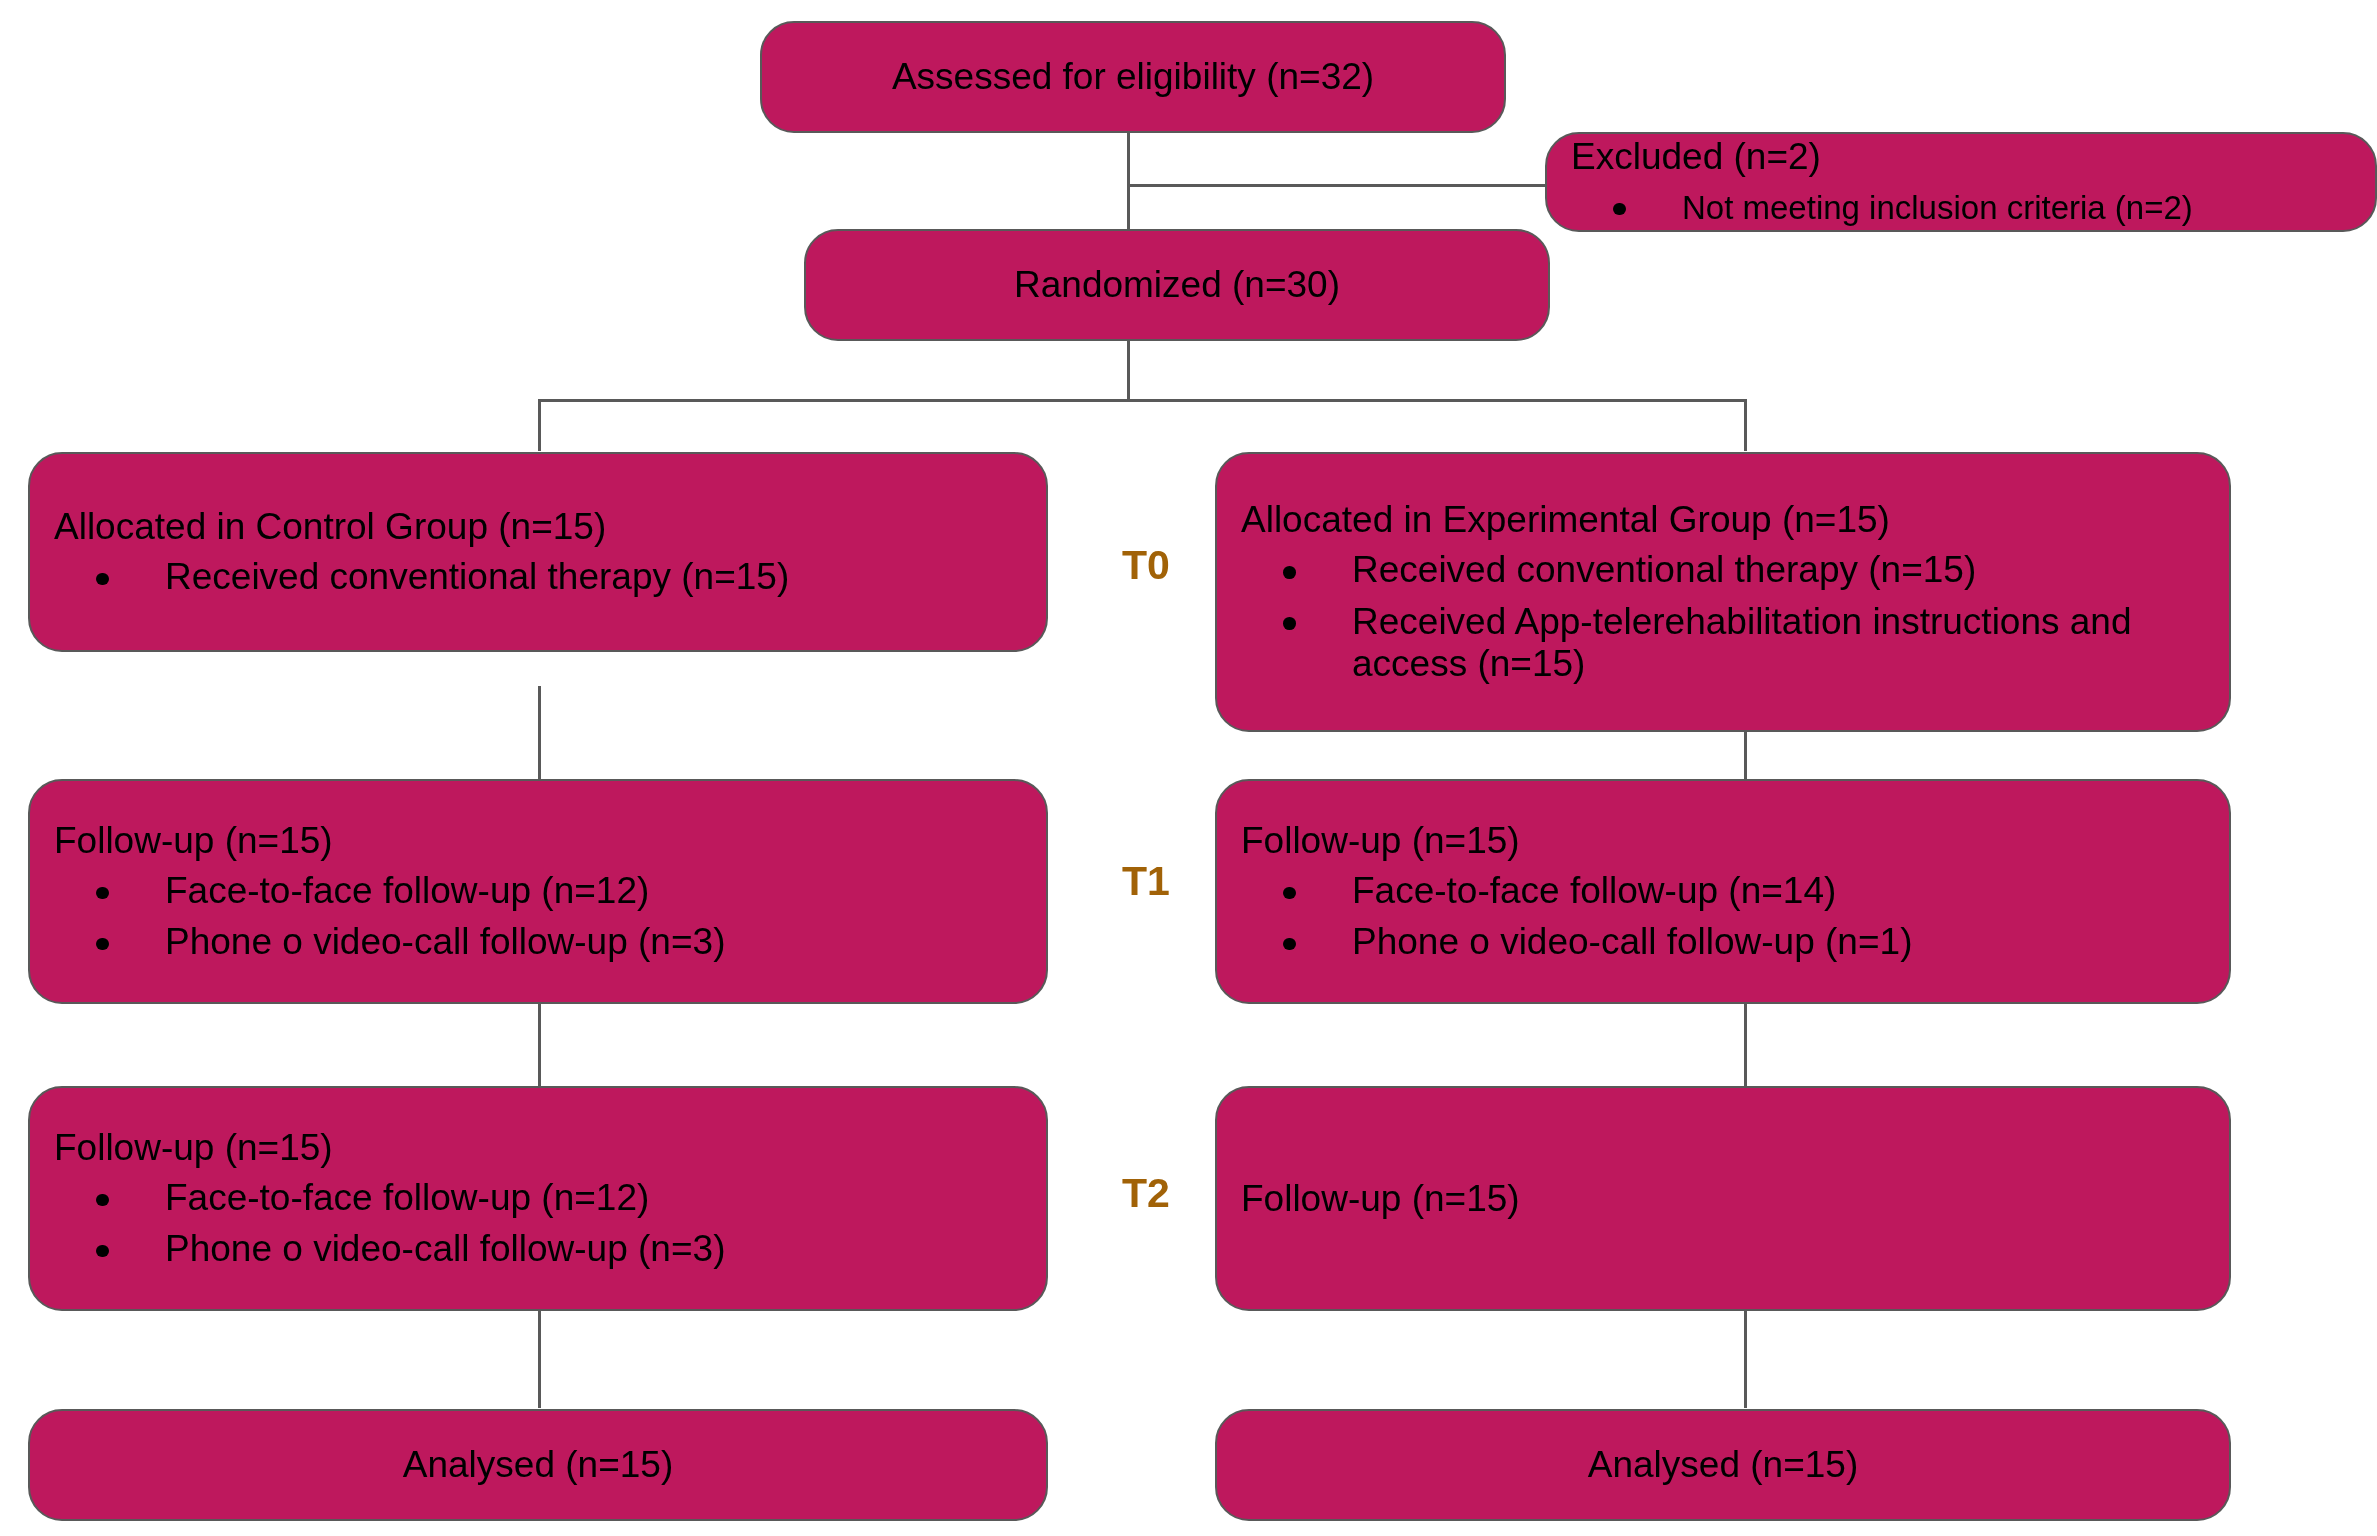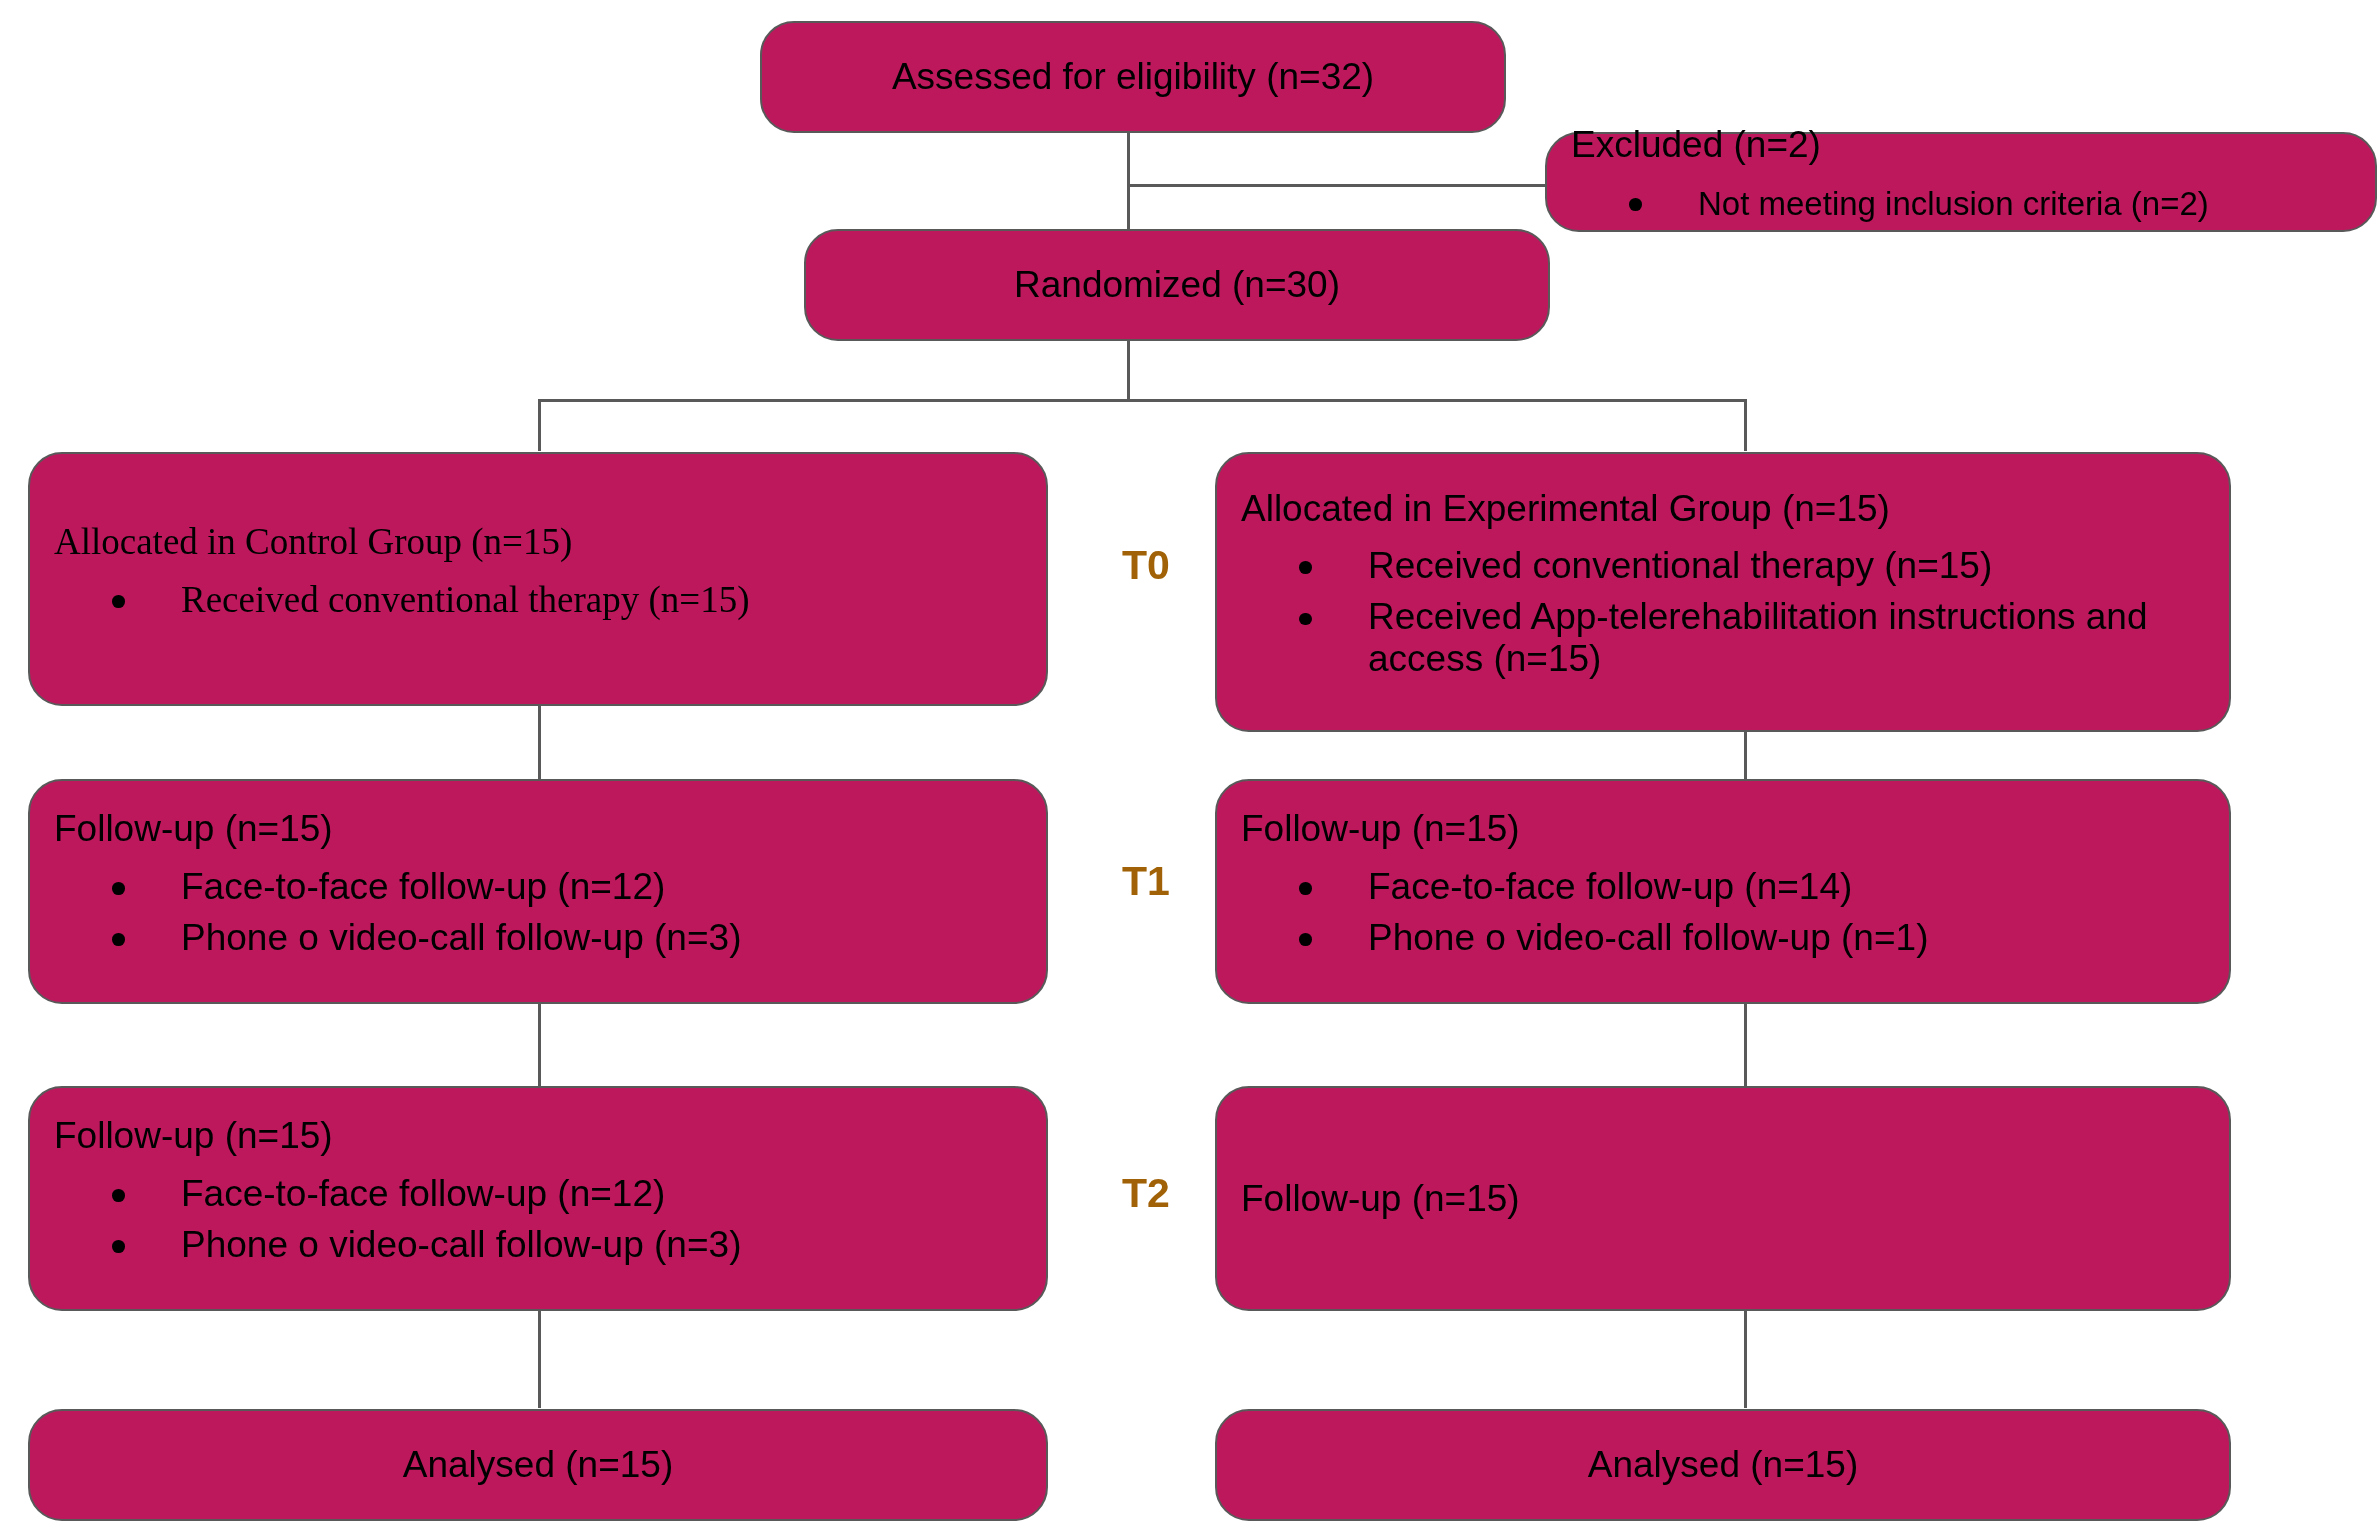--- a/index.html
+++ b/index.html
@@ -41,21 +41,21 @@
   .node.left-al {
     display: flex;
     flex-direction: column;
     justify-content: center;
   }
   .pad {
     padding-left: 24px;
     padding-right: 19.5px;
   }
   ul.bullets {
-    margin: 16px;
+    margin: 0;
     padding: 0;
     list-style: none;
   }
   ul.bullets li {
     position: relative;
     font-size: 37px;
     line-height: 1.14;
     padding-left: 111px;
     margin-top: 9px;
   }
@@ -120,21 +120,21 @@
           <span style="font-size:33px;">Not meeting inclusion criteria (n=2)</span>
         </li>
       </ul>
     </div>
   </div>
 
   <div class="node center" style="left:760px; top:229px; width:746px; height:112px;margin-left:44px;">
     <div class="title">Randomized (n=30)</div>
   </div>
 
-  <div class="node left-al" style="left:28px; top:452px; width:1020px; height:254px;font-family:Liberation Serif, serif;">
+  <div class="node left-al" style="left:28px; top:452px; width:1020px; height:200px;">
     <div class="pad">
       <div class="title">Allocated in Control Group (n=15)</div>
       <ul class="bullets">
         <li>
           <span class="dot"></span>
           <span>Received conventional therapy (n=15)</span>
         </li>
       </ul>
     </div>
   </div>

